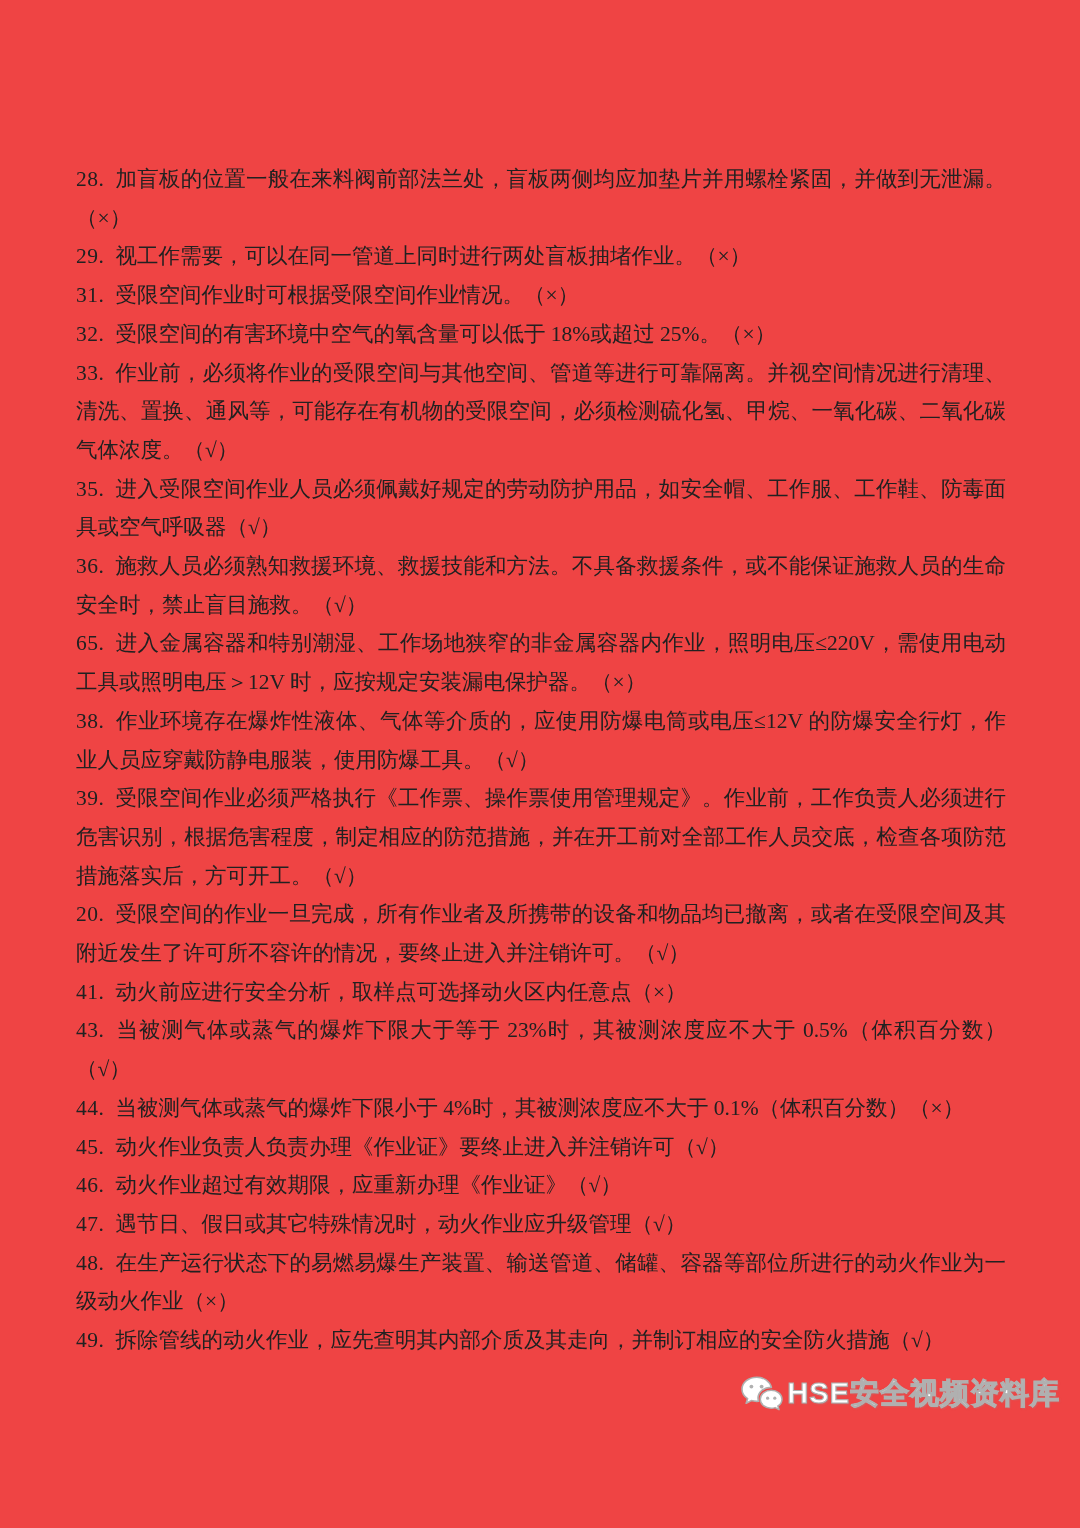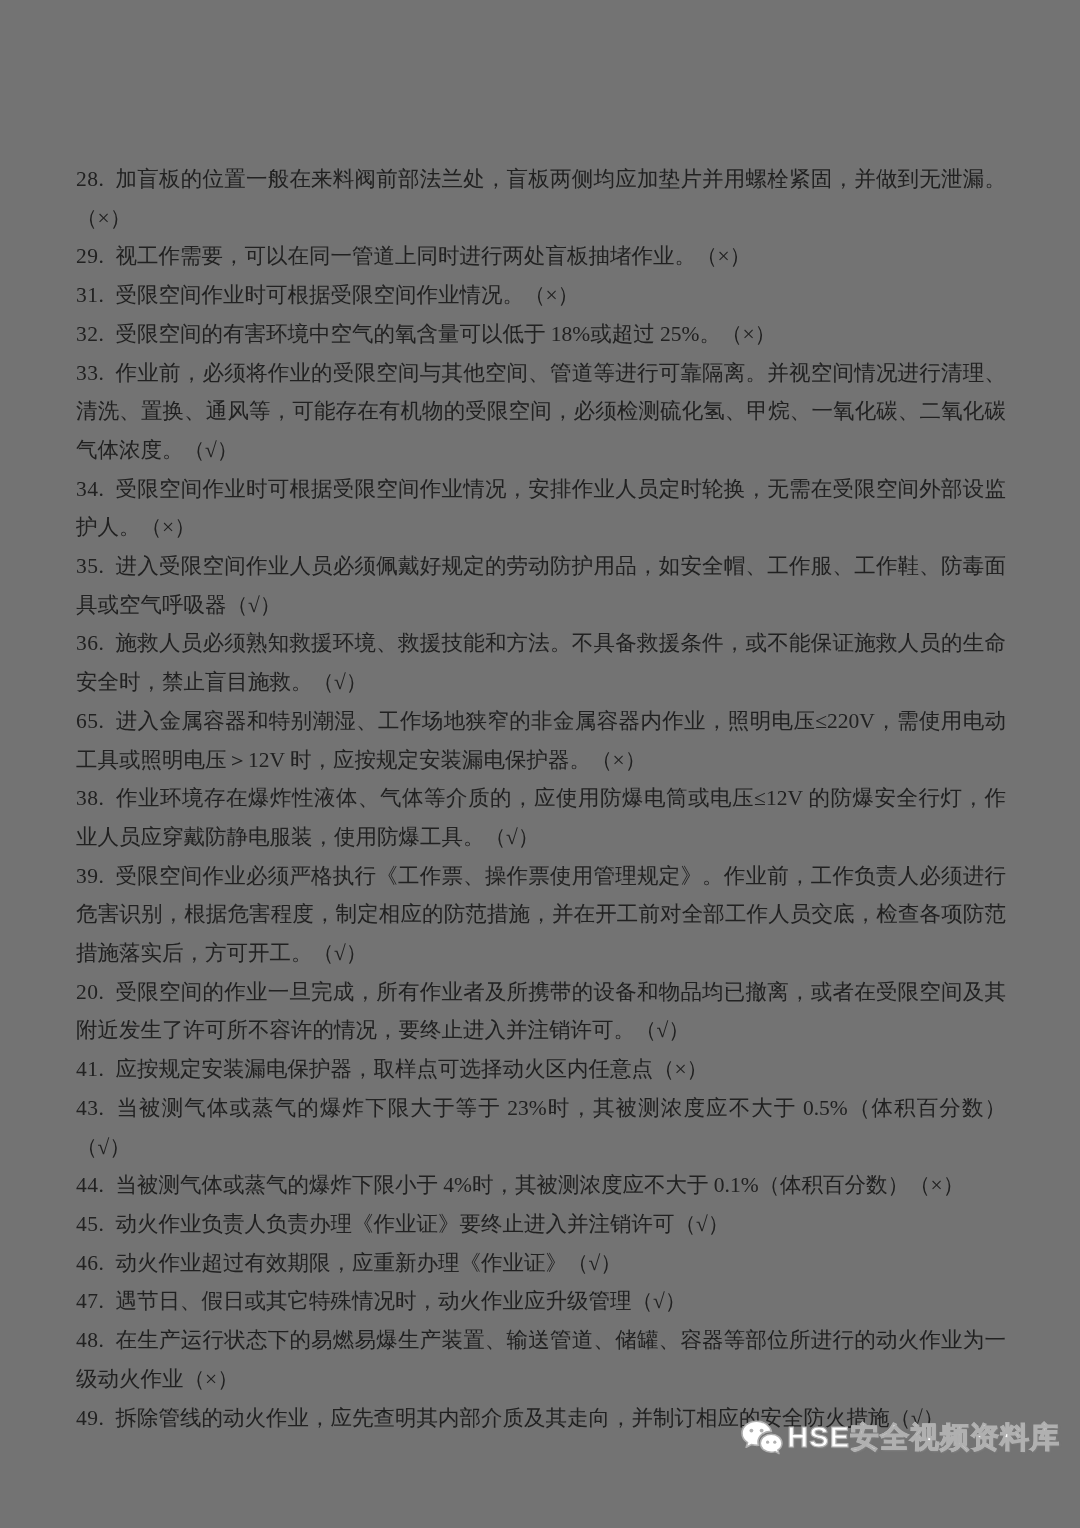--- a/index.html
+++ b/index.html
@@ -1,19 +1,19 @@
 <!DOCTYPE html>
 <html><head>
 <meta charset="utf-8">
 <style>
   html,body{margin:0;padding:0;background:#ffffff;}
   .page{
     position:relative;
     width:1080px;height:1528px;
-    background:#737373;
+    background:#ef4444;
     overflow:hidden;
     font-family:"Liberation Serif","DejaVu Serif",serif;
     color:#212121;
   }
   .content{
     position:absolute;
     left:76px;top:160px;
     width:930px;
   }
   .q{
@@ -22,21 +22,21 @@
     line-height:38.7px;
     text-align:justify;
     word-break:break-word;
   }
   .q .no{
     margin-right:11px;
     letter-spacing:.5px;
   }
   .watermark{
     position:absolute;
-    top:1418px;right:20px;
+    top:1374px;right:20px;
     display:flex;align-items:center;gap:3px;
     user-select:none;
   }
   .wm-icon{display:inline-flex;align-items:center;}
   .wm-text{
     font-family:"Liberation Sans","DejaVu Sans",sans-serif;
     font-weight:700;
     font-size:29px;
     letter-spacing:1px;
     color:#ffffff;
@@ -48,28 +48,27 @@
 </head>
 <body>
 
 <div class="page">
   <section class="content">
     <p class="q"><span class="no">28.</span><span>加盲板的位置一般在来料阀前部法兰处，盲板两侧均应加垫片并用螺栓紧固，并做到无泄漏。</span><span>（×）</span></p>
     <p class="q"><span class="no">29.</span><span>视工作需要，可以在同一管道上同时进行两处盲板抽堵作业。</span><span>（×）</span></p>
     <p class="q"><span class="no">31.</span><span>受限空间作业时可根据受限空间作业情况。</span><span>（×）</span></p>
     <p class="q"><span class="no">32.</span><span>受限空间的有害环境中空气的氧含量可以低于 18%或超过 25%。</span><span>（×）</span></p>
     <p class="q"><span class="no">33.</span><span>作业前，必须将作业的受限空间与其他空间、管道等进行可靠隔离。并视空间情况进行清理、清洗、置换、通风等，可能存在有机物的受限空间，必须检测硫化氢、甲烷、一氧化碳、二氧化碳气体浓度。</span><span>（√）</span></p>
-    <p class="q"><span class="no">34.</span><span>受限空间作业时可根据受限空间作业情况，安排作业人员定时轮换，无需在受限空间外部设监护人。</span><span>（×）</span></p>
     <p class="q"><span class="no">35.</span><span>进入受限空间作业人员必须佩戴好规定的劳动防护用品，如安全帽、工作服、工作鞋、防毒面具或空气呼吸器</span><span>（√）</span></p>
     <p class="q"><span class="no">36.</span><span>施救人员必须熟知救援环境、救援技能和方法。不具备救援条件，或不能保证施救人员的生命安全时，禁止盲目施救。</span><span>（√）</span></p>
     <p class="q"><span class="no">65.</span><span>进入金属容器和特别潮湿、工作场地狭窄的非金属容器内作业，照明电压≤220V，需使用电动工具或照明电压＞12V 时，应按规定安装漏电保护器。</span><span>（×）</span></p>
     <p class="q"><span class="no">38.</span><span>作业环境存在爆炸性液体、气体等介质的，应使用防爆电筒或电压≤12V 的防爆安全行灯，作业人员应穿戴防静电服装，使用防爆工具。</span><span>（√）</span></p>
     <p class="q"><span class="no">39.</span><span>受限空间作业必须严格执行《工作票、操作票使用管理规定》。作业前，工作负责人必须进行危害识别，根据危害程度，制定相应的防范措施，并在开工前对全部工作人员交底，检查各项防范措施落实后，方可开工。</span><span>（√）</span></p>
     <p class="q"><span class="no">20.</span><span>受限空间的作业一旦完成，所有作业者及所携带的设备和物品均已撤离，或者在受限空间及其附近发生了许可所不容许的情况，要终止进入并注销许可。</span><span>（√）</span></p>
-    <p class="q"><span class="no">41.</span><span>应按规定安装漏电保护器，取样点可选择动火区内任意点</span><span>（×）</span></p>
+    <p class="q"><span class="no">41.</span><span>动火前应进行安全分析，取样点可选择动火区内任意点</span><span>（×）</span></p>
     <p class="q"><span class="no">43.</span><span>当被测气体或蒸气的爆炸下限大于等于 23%时，其被测浓度应不大于 0.5%（体积百分数）</span><span>（√）</span></p>
     <p class="q"><span class="no">44.</span><span>当被测气体或蒸气的爆炸下限小于 4%时，其被测浓度应不大于 0.1%（体积百分数）</span><span>（×）</span></p>
     <p class="q"><span class="no">45.</span><span>动火作业负责人负责办理《作业证》要终止进入并注销许可</span><span>（√）</span></p>
     <p class="q"><span class="no">46.</span><span>动火作业超过有效期限，应重新办理《作业证》</span><span>（√）</span></p>
     <p class="q"><span class="no">47.</span><span>遇节日、假日或其它特殊情况时，动火作业应升级管理</span><span>（√）</span></p>
     <p class="q"><span class="no">48.</span><span>在生产运行状态下的易燃易爆生产装置、输送管道、储罐、容器等部位所进行的动火作业为一级动火作业</span><span>（×）</span></p>
     <p class="q"><span class="no">49.</span><span>拆除管线的动火作业，应先查明其内部介质及其走向，并制订相应的安全防火措施</span><span>（√）</span></p>
 
   </section>
 

